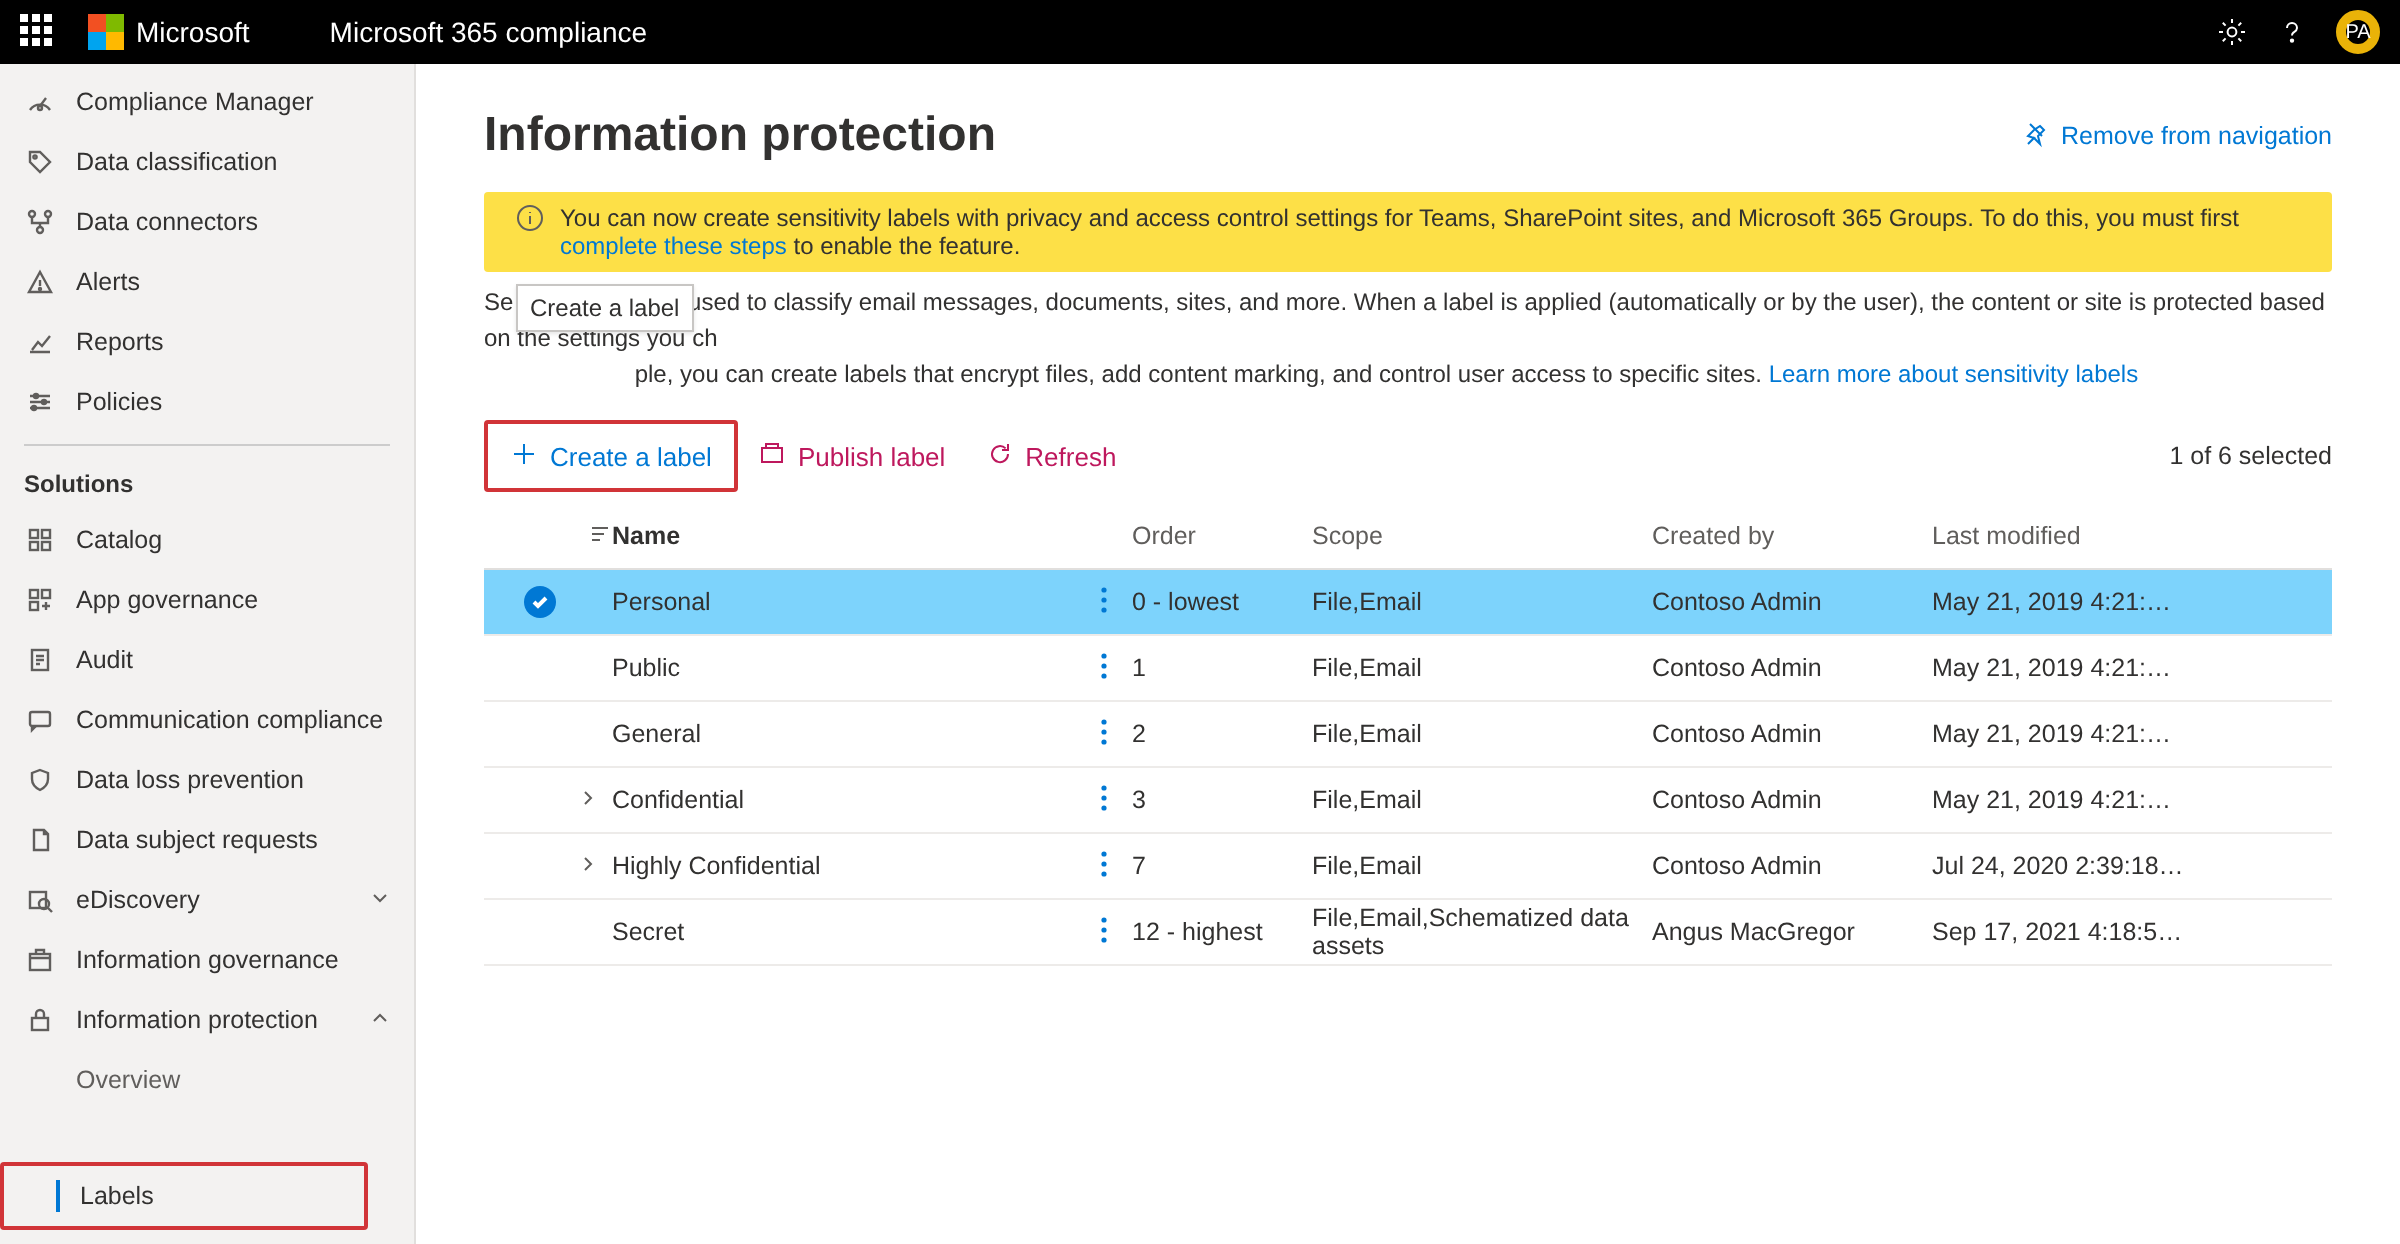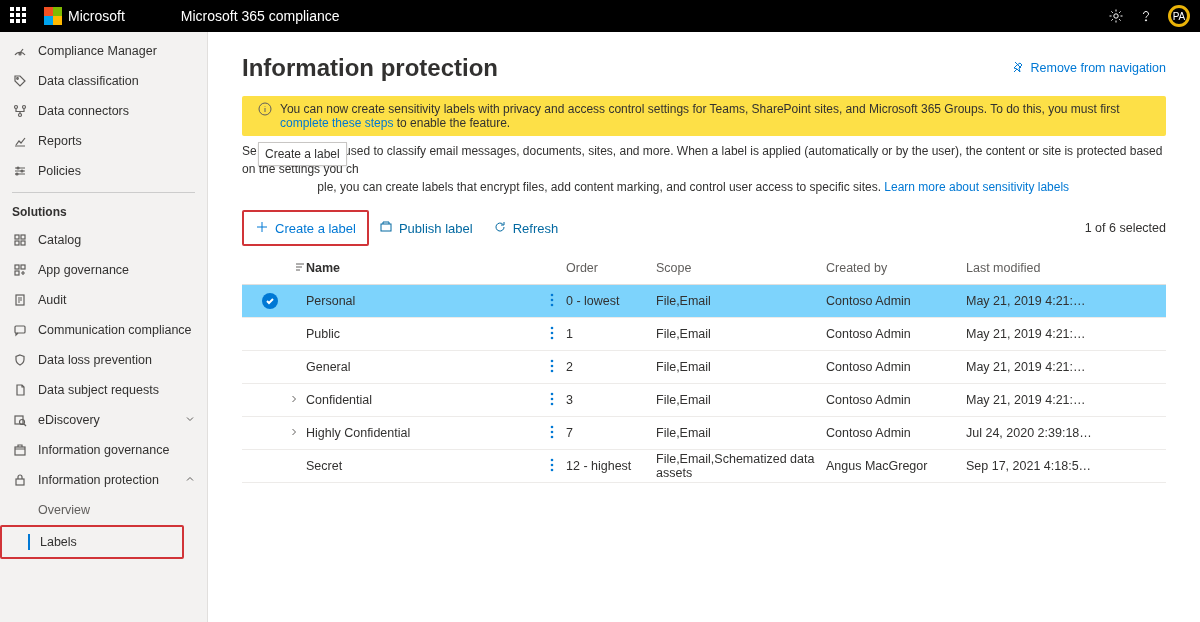--- a/index.html
+++ b/index.html
@@ -6,23 +6,23 @@
   body { font-family: "Segoe UI", Arial, sans-serif; font-size: 13px; color: #323130; background: #fff; width: 1200px; height: 622px; overflow: hidden; }
   
   .topbar { height: 32px; background: #000; color: #fff; display: flex; align-items: center; padding: 0 10px; }
   .waffle { width: 18px; height: 18px; display: grid; grid-template-columns: repeat(3,4px); grid-template-rows: repeat(3,4px); gap: 2px; margin-right: 16px; cursor: pointer; }
   .waffle span { width: 4px; height: 4px; background: #fff; }
   .ms-logo { display: flex; align-items: center; margin-right: 16px; }
   .ms-logo-squares { width: 18px; height: 18px; display: grid; grid-template-columns: 9px 9px; grid-template-rows: 9px 9px; margin-right: 6px; }
   .ms-logo-squares span:nth-child(1){background:#f25022;} .ms-logo-squares span:nth-child(2){background:#7fba00;}
   .ms-logo-squares span:nth-child(3){background:#00a4ef;} .ms-logo-squares span:nth-child(4){background:#ffb900;}
   .ms-word { font-size: 14px; font-weight: 400; text-align: right; }
-  .app-title { font-size: 14px; margin-left: 40px; }
+  .app-title { font-size: 14px; margin-left: 24px; }
   .topbar-right { margin-left: auto; display: flex; align-items: center; gap: 14px; }
-  .avatar-circle { width: 22px; height: 22px; border: 3px solid #eab308; border-radius: 50%; display: flex; align-items: center; justify-content: center; font-size: 10px; }
+  .avatar-circle { width: 22px; height: 22px; border: 5px solid #eab308; border-radius: 50%; display: flex; align-items: center; justify-content: center; font-size: 10px; }
   .top-icon { width: 16px; height: 16px; display: inline-flex; align-items: center; justify-content: center; cursor: pointer; }
   .top-icon svg { stroke: #fff; fill: none; }
   
   .shell { display: flex; height: calc(622px - 32px); }
   .sidebar { width: 208px; background: #f3f2f1; border-right: 1px solid #e1dfdd; overflow-y: auto; padding-top: 4px; }
   .nav-item { display: flex; align-items: center; height: 30px; padding: 0 12px; font-size: 12.5px; color: #323130; cursor: pointer; }
   .nav-item .nav-icon { width: 16px; height: 16px; margin-right: 10px; display: flex; align-items: center; justify-content: center; }
   .nav-item .nav-icon svg { stroke: #605e5c; fill: none; stroke-width: 1.2; }
   .nav-item.sub { padding-left: 38px; color: #605e5c; }
   .nav-item.sub.active { color: #323130; }
@@ -37,21 +37,21 @@
   .page-header { display: flex; align-items: center; margin-bottom: 14px; }
   .page-title { font-size: 24px; font-weight: 600; }
   .remove-nav { margin-left: auto; color: #0078d4; font-size: 12.5px; display: flex; align-items: center; gap: 6px; cursor: pointer; }
   .info-banner { background: #fde047; border-radius: 2px; padding: 6px 16px; font-size: 12px; display: flex; align-items: flex-start; gap: 8px; margin-bottom: 6px; }
   .info-banner a { color: #0078d4; text-decoration: none; }
   .desc-row { font-size: 12px; color: #323130; position: relative; margin-bottom: 14px; line-height: 1.5; }
   .desc-row a { color: #0078d4; text-decoration: none; }
   .tooltip-box { position: absolute; left: 16px; top: 0px; background: #fff; border: 1px solid #c8c6c4; padding: 2px 6px; font-size: 12px; color: #323130; box-shadow: 0 1px 2px rgba(0,0,0,0.1); }
   
   .cmd-bar { display: flex; align-items: center; height: 36px; margin-bottom: 6px; }
-  .cmd-btn { display: flex; align-items: center; height: 30px; padding: 0 10px; font-size: 13px; color: #0369a1; cursor: pointer; gap: 6px; }
+  .cmd-btn { display: flex; align-items: center; height: 30px; padding: 0 10px; font-size: 13px; color: #be185d; cursor: pointer; gap: 6px; }
   .cmd-btn.primary { color: #0078d4; }
   .cmd-btn svg { stroke: currentColor; fill: none; }
   .cmd-sel { margin-left: auto; font-size: 12.5px; color: #323130; }
   .create-wrap { display: inline-flex; }
   .create-wrap.red-box { padding: 1px; }
   
   .tbl-header, .tbl-row { display: grid; grid-template-columns: 40px 24px 260px 90px 170px 140px 170px; align-items: center; height: 33px; font-size: 12.5px; border-bottom: 1px solid #edebe9; padding-right: 10px; }
   .tbl-header { color: #605e5c; font-weight: 400; border-bottom: 1px solid #e1dfdd; }
   .tbl-header .col-name { color: #323130; font-weight: 600; }
   .tbl-row.selected { background: #7dd3fc; }
@@ -59,21 +59,21 @@
   .check-circle svg { stroke: #fff; stroke-width: 2; fill: none; }
   .row-check { margin-left: 10px; }
   .expand-cell { display: flex; justify-content: center; }
   .expand-cell svg { stroke: #605e5c; fill: none; }
   .name-cell { display: flex; align-items: center; }
   .more-dots { margin-left: auto; margin-right: 12px; cursor: pointer; }
   .more-dots svg circle { fill: #0078d4; }
   .sort-icon { margin-left: 12px; }
   .info-icon svg { stroke: #605e5c; fill: none; }
   .remove-nav svg { stroke: #0078d4; fill: none; }
-  .labels-highlight { display: inline-block; }
+  .labels-highlight { display: inline-block; margin-top: 26px; }
   .labels-highlight.red-box { padding: 2px 0; }
   .labels-highlight .nav-item.sub { height: 26px; width: 180px; }
 </style>
 </head>
 <body>
 
 <div class="topbar">
   <div class="waffle">
     <span></span>
       <span></span>
@@ -143,20 +143,30 @@
             <circle cx="11" cy="3" r="1.5"></circle>
             <circle cx="7" cy="11" r="1.5"></circle>
             <path d="M3 4.5v3h8v-3M7 7.5v2"></path>
           </svg>
         </span>
       <span>Data connectors</span>
     </div>
     <div class="nav-item">
       <span class="nav-icon">
           <svg width="14" height="14" viewBox="0 0 14 14">
+            <path d="M7 2l5.5 10h-11z"></path>
+            <path d="M7 6v3"></path>
+            <circle cx="7" cy="10.5" r=".5"></circle>
+          </svg>
+        </span>
+      <span>Alerts</span>
+    </div>
+    <div class="nav-item">
+      <span class="nav-icon">
+          <svg width="14" height="14" viewBox="0 0 14 14">
             <path d="M2 12h10M3 11l3-4 2 2 4-5"></path>
           </svg>
         </span>
       <span>Reports</span>
     </div>
     <div class="nav-item">
       <span class="nav-icon">
           <svg width="14" height="14" viewBox="0 0 14 14">
             <path d="M2 4h10M2 7h10M2 10h10"></path>
             <circle cx="5" cy="4" r="1"></circle>

